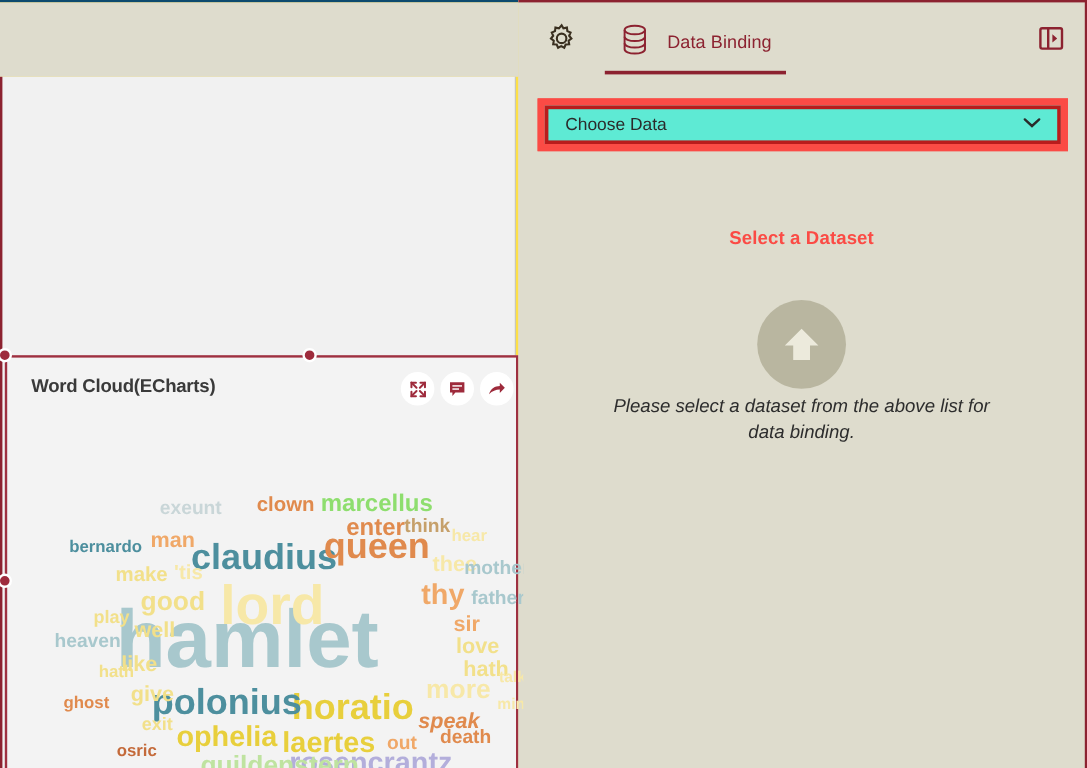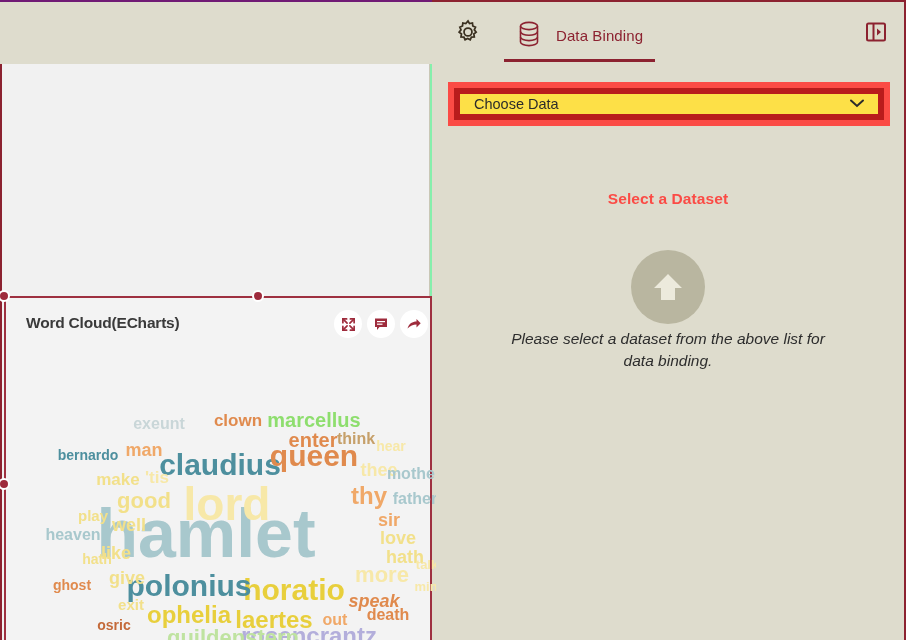--- a/index.html
+++ b/index.html
@@ -8,22 +8,22 @@
     width:906px;height:640px;overflow:hidden;
     font-family:"Liberation Sans", sans-serif;
     background:#dedccd;
     position:relative;
   }
   #root{position:absolute;inset:0;width:906px;height:640px;}
 
   
   .canvas-area{
     position:absolute;left:0;top:0;width:432px;height:640px;
-    background:#86efac;
-    border-top:2px solid #701a75;
+    background:#fde047;
+    border-top:2px solid #0c4a6e;
     box-sizing:border-box;
   }
   .canvas-toolbar{
     position:absolute;left:0;top:0;width:432px;height:62px;
     background:#dedccd;
   }
   .canvas-sheet{
     position:absolute;left:0;top:62px;width:430px;height:578px;
     background:#f1f1f1;
     border-left:2px solid #8c2230;
@@ -109,22 +109,22 @@
   }
 
   
   .dd-wrap{
     position:absolute;left:16px;top:80px;width:442px;height:44px;
     border:3px solid #fb4b45;box-sizing:border-box;
     background:#fb4b45;
   }
   .dd{
     position:absolute;left:3px;top:3px;right:3px;bottom:3px;
-    background:#fde047;
-    border:6px solid #b91c1c;
+    background:#5eead4;
+    border:3px solid #b91c1c;
     box-sizing:border-box;
     display:flex;align-items:center;
   }
   .dd-text{
     margin-left:14px;font-size:14.5px;color:#2b2b2b;
   }
   .dd-caret{
     position:absolute;right:12px;top:50%;transform:translateY(-50%);
   }
   .ann-caption{

